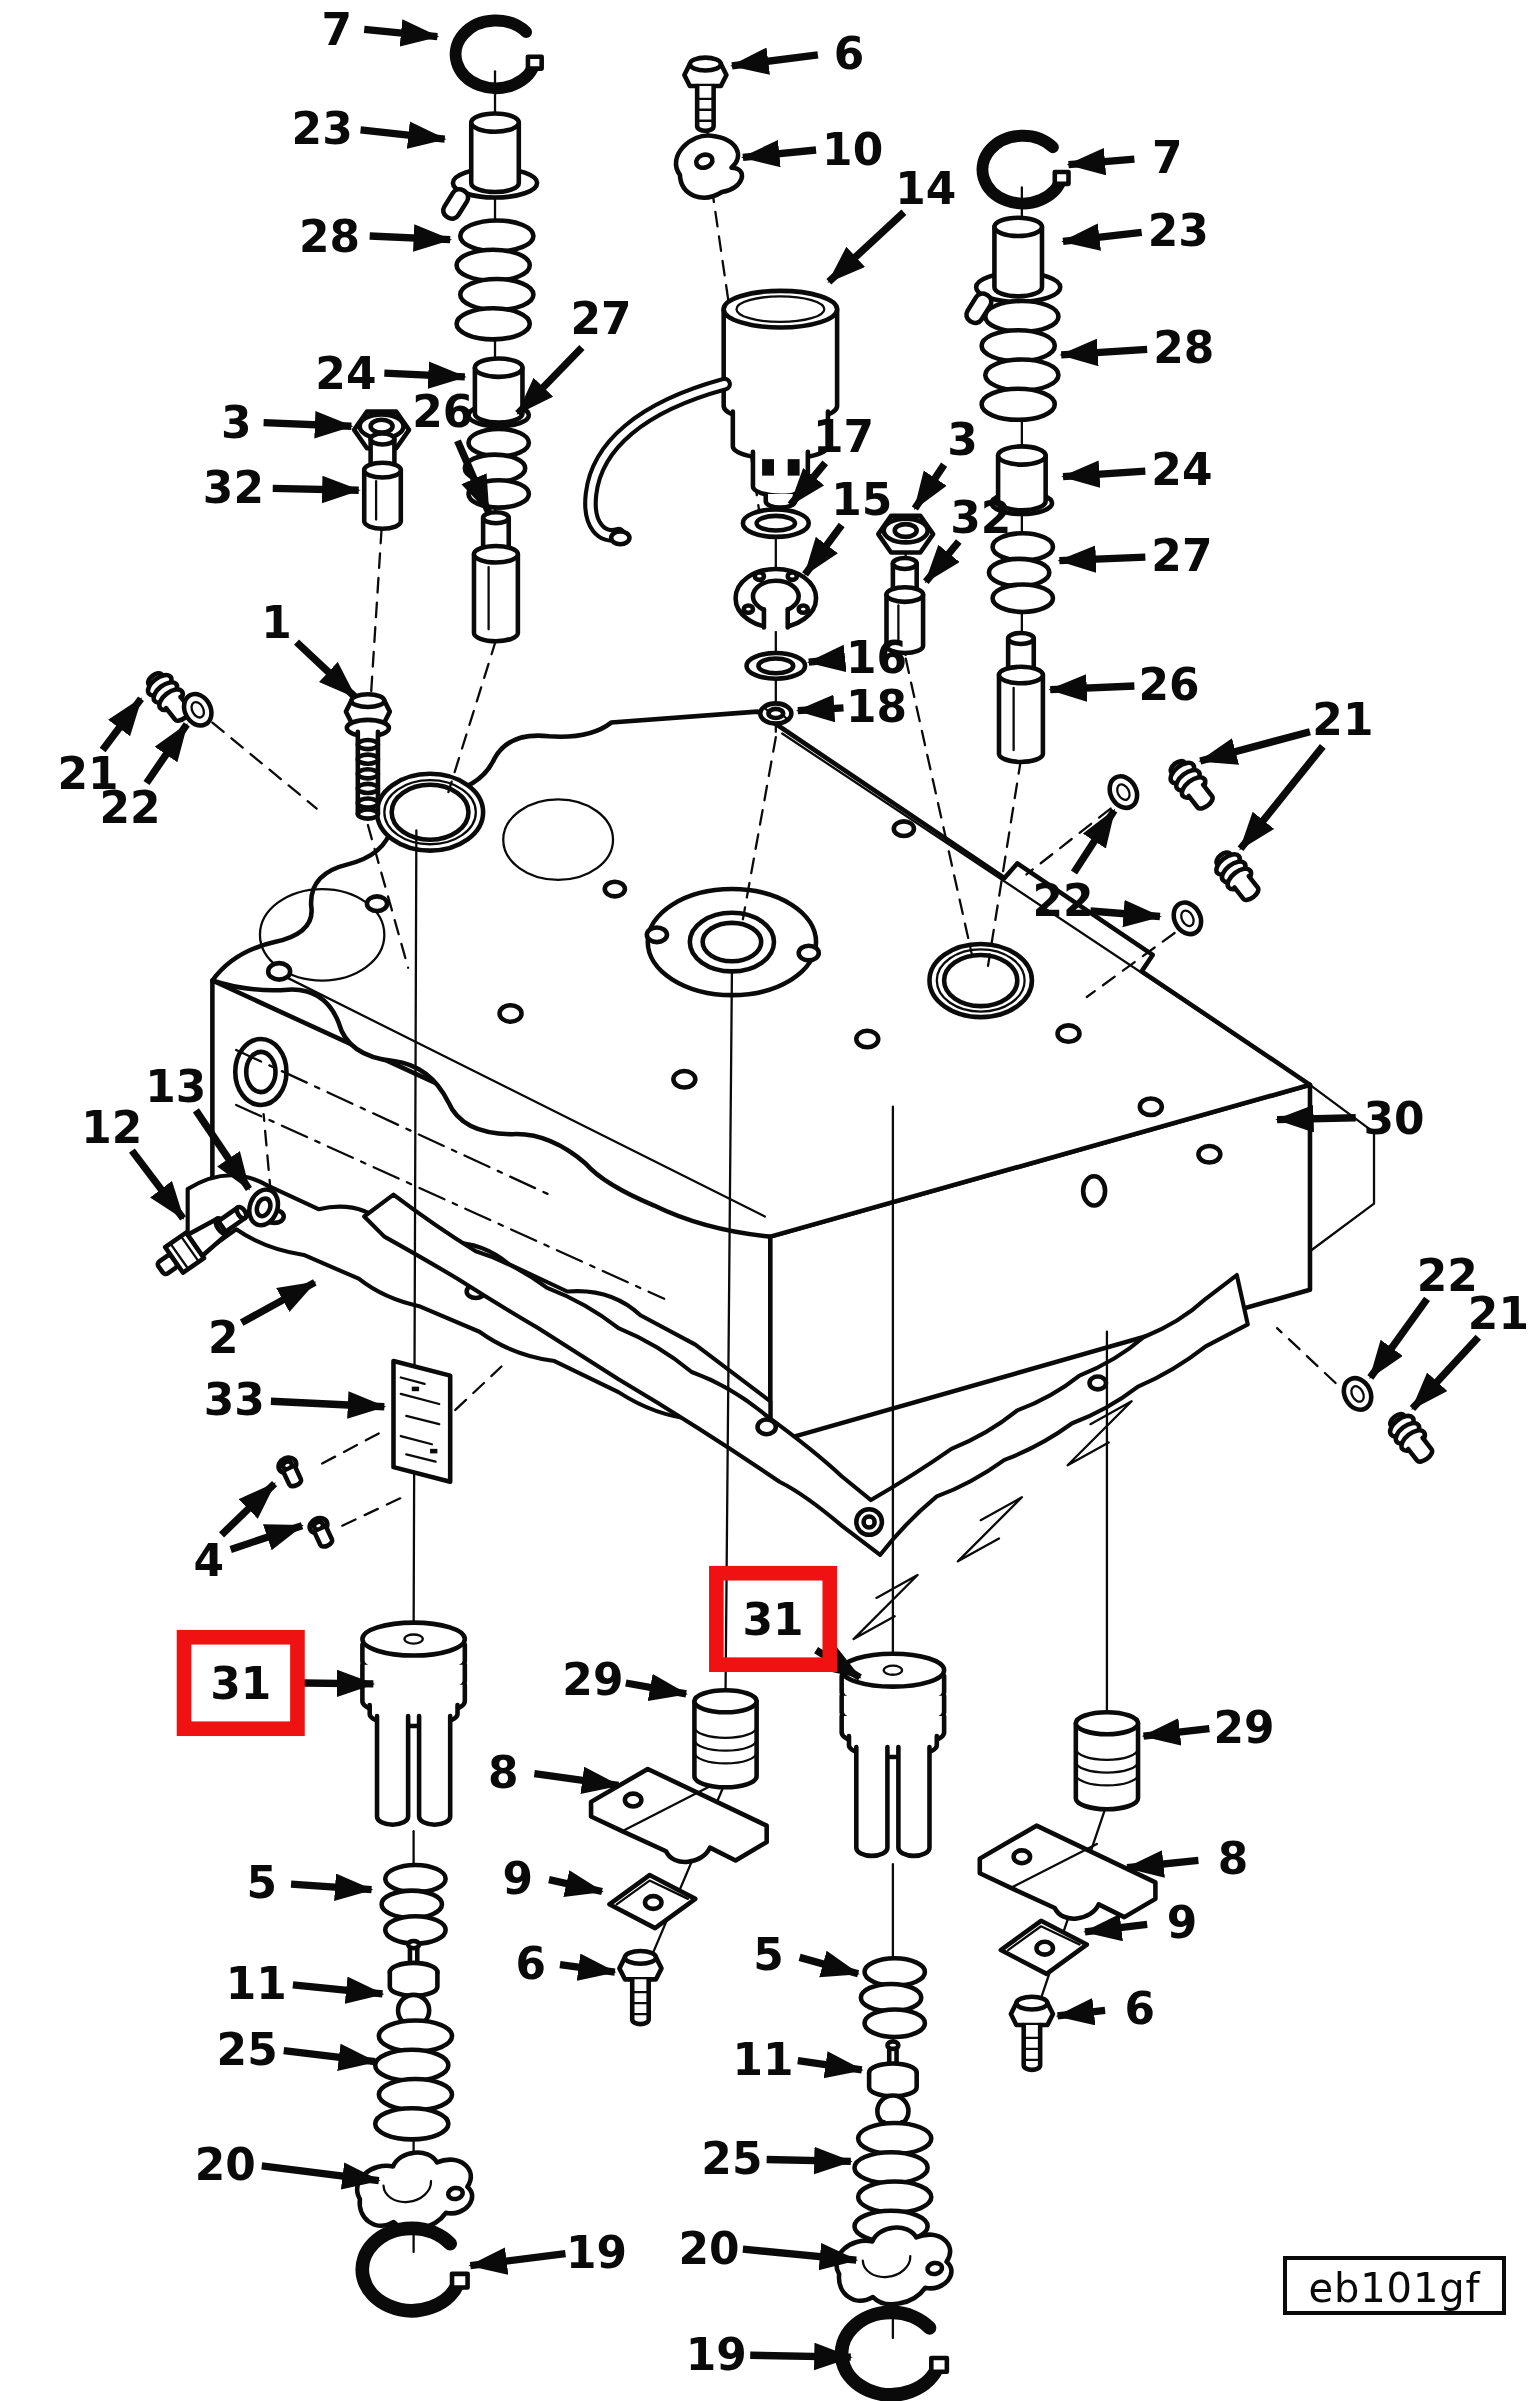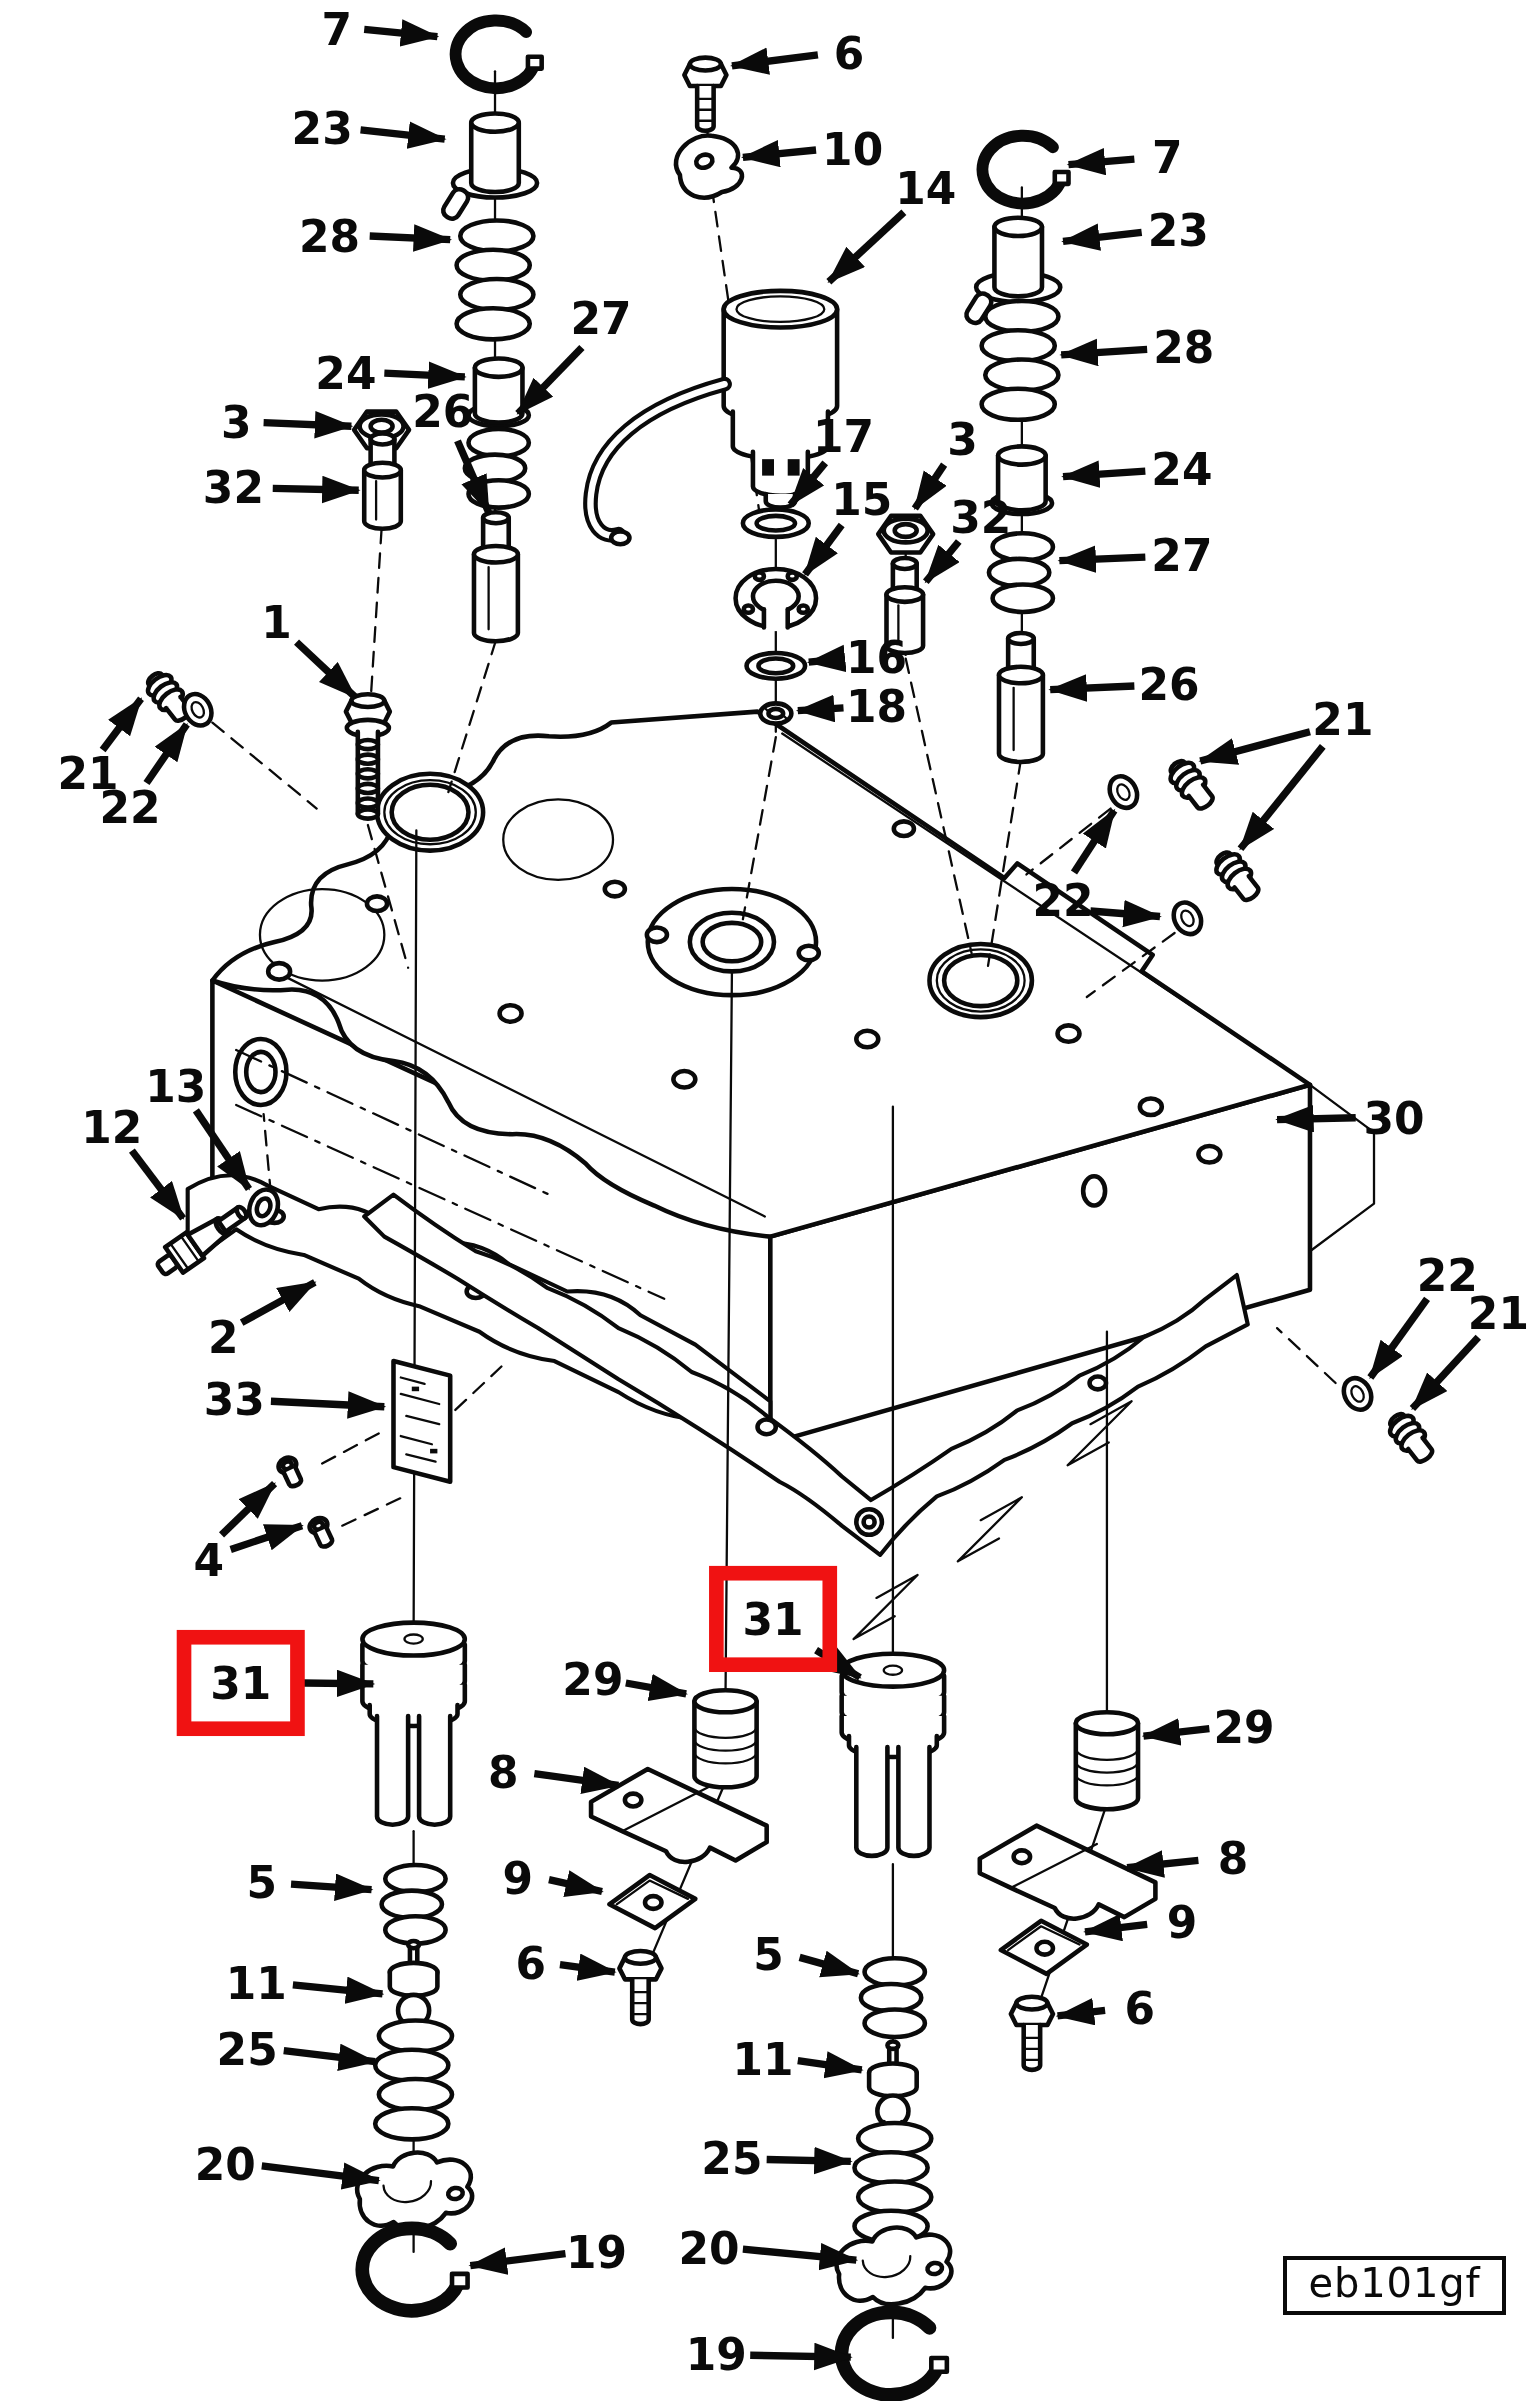--- a/index.html
+++ b/index.html
@@ -9,21 +9,21 @@
   svg{display:block}
   .fw{fill:#fff;stroke:#0a0a0a;stroke-width:5;stroke-linejoin:round;stroke-linecap:round}
   .ln{fill:none;stroke:#0a0a0a;stroke-width:5;stroke-linejoin:round;stroke-linecap:round}
   .thin{fill:none;stroke:#0a0a0a;stroke-width:2.5;stroke-linejoin:round;stroke-linecap:round}
   .dash{stroke-dasharray:16 11}
   .dashdot{stroke-dasharray:30 10 5 10}
   .arrow{stroke:#0a0a0a;stroke-width:8}
   .callout-label{font:700 48px "DejaVu Sans",sans-serif;fill:#0a0a0a;text-anchor:middle}
   .hl{fill:none;stroke-width:16}
   .figcode{position:absolute;left:1283px;top:2256px;width:215px;height:51px;
-           border:4.6px solid #0a0a0a;display:flex;align-items:flex-start;justify-content:center;
+           border:4.6px solid #0a0a0a;display:flex;align-items:flex-end;justify-content:center;
            font:400 40px "DejaVu Sans",sans-serif;color:#0a0a0a;background:#fff;letter-spacing:0.9px}
 </style>
 </head>
 <body>
 
 <div id="stage">
 <svg width="1537" height="2401" viewBox="0 0 1680 2625">
   <defs>
     <marker id="ah" markerWidth="46" markerHeight="32" refX="40" refY="15" orient="auto" markerUnits="userSpaceOnUse">
       <path d="M0,0 L42,15 L0,30 Z" fill="#0a0a0a"></path>

